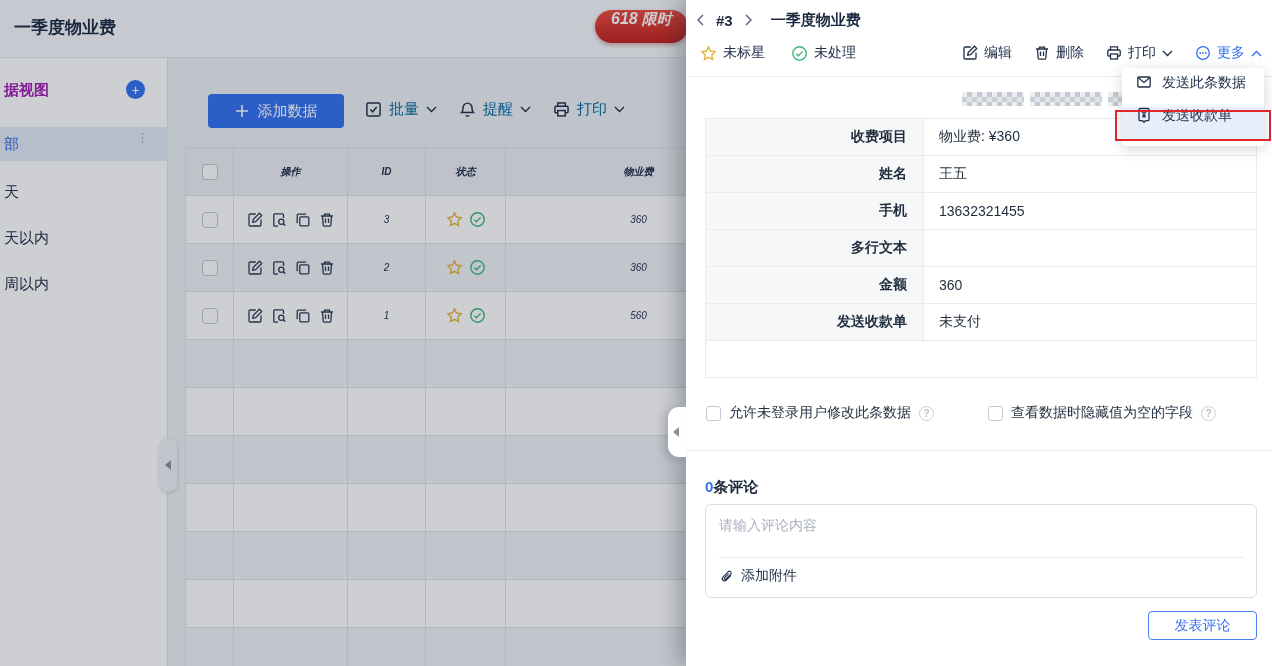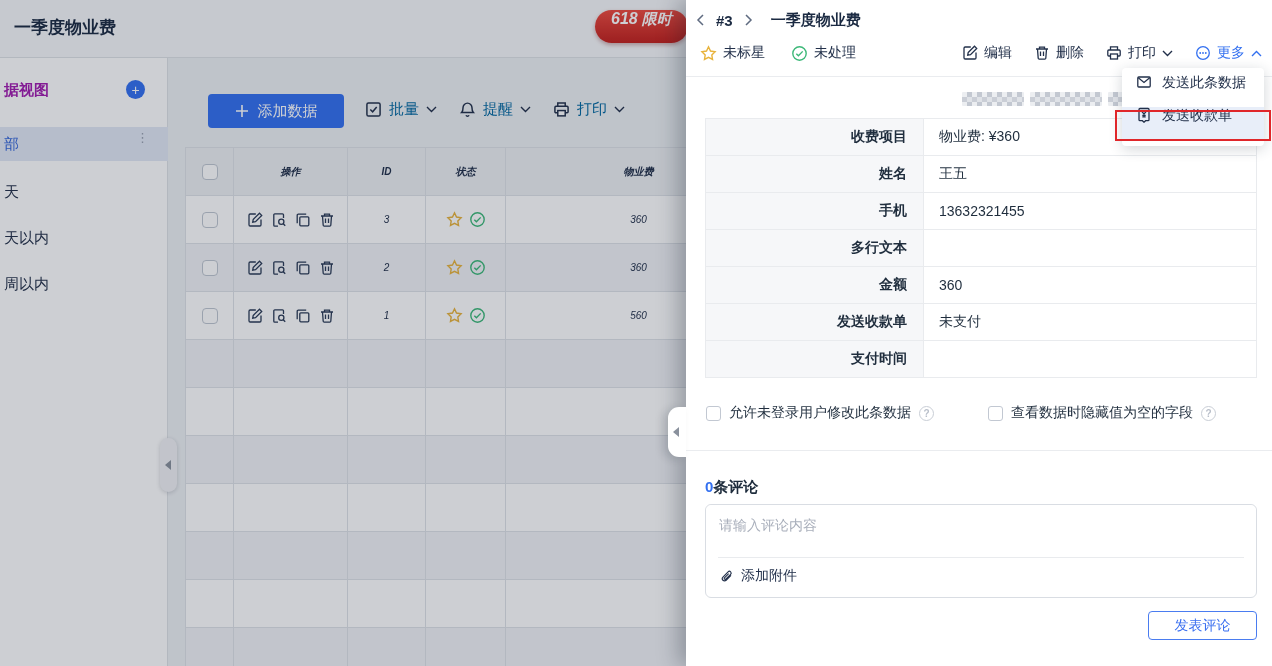--- a/index.html
+++ b/index.html
@@ -456,21 +456,20 @@
         </div>
       <div class="dt-row">
           <div class="dt-label">金额</div>
           <div class="dt-value">360</div>
         </div>
       <div class="dt-row">
           <div class="dt-label">发送收款单</div>
           <div class="dt-value">未支付</div>
         </div>
       <div class="dt-row">
-          <div class="dt-label">支付时间</div>
           <div class="dt-value"></div>
         </div>
     </div>
 
     <div class="options-row">
       <span class="opt">
         <span class="cbx"></span>
         <span>允许未登录用户修改此条数据</span>
         <span class="help">?</span>
       </span>

